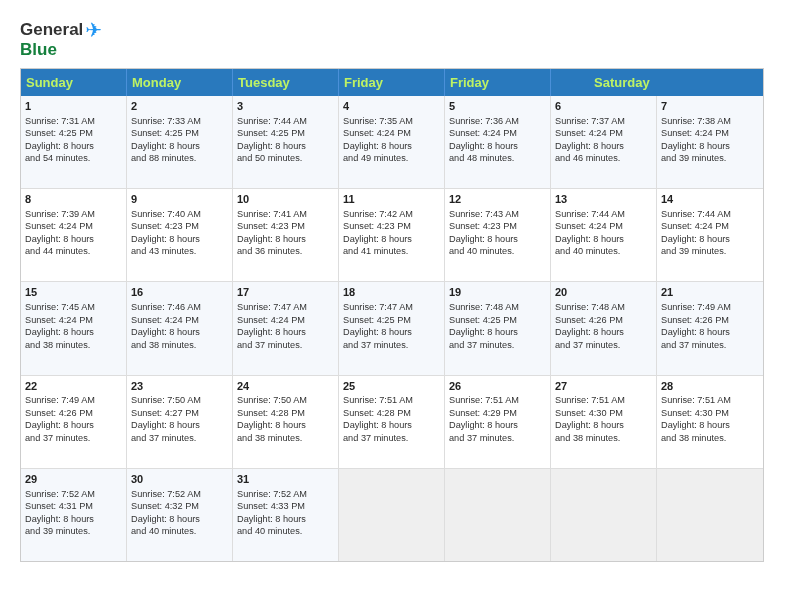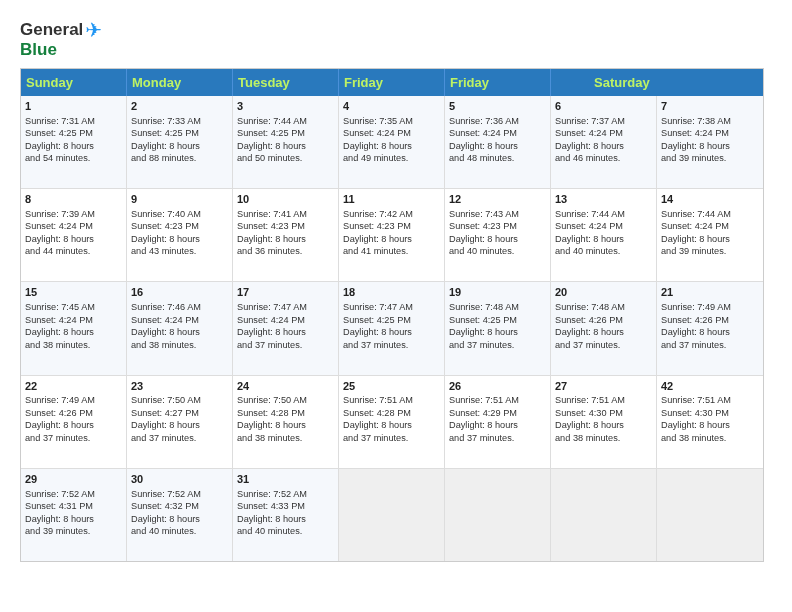--- a/index.html
+++ b/index.html
@@ -322,21 +322,21 @@
             <div>and 37 minutes.</div>
           </div>
           <div class="cal-cell">
             <span class="day-num">27</span>
             <div>Sunrise: 7:51 AM</div>
             <div>Sunset: 4:30 PM</div>
             <div>Daylight: 8 hours</div>
             <div>and 38 minutes.</div>
           </div>
           <div class="cal-cell">
-            <span class="day-num">42</span>
+            <span class="day-num">28</span>
             <div>Sunrise: 7:51 AM</div>
             <div>Sunset: 4:30 PM</div>
             <div>Daylight: 8 hours</div>
             <div>and 38 minutes.</div>
           </div>
         </div>
         <div class="cal-row">
           <div class="cal-cell">
             <span class="day-num">29</span>
             <div>Sunrise: 7:52 AM</div>

